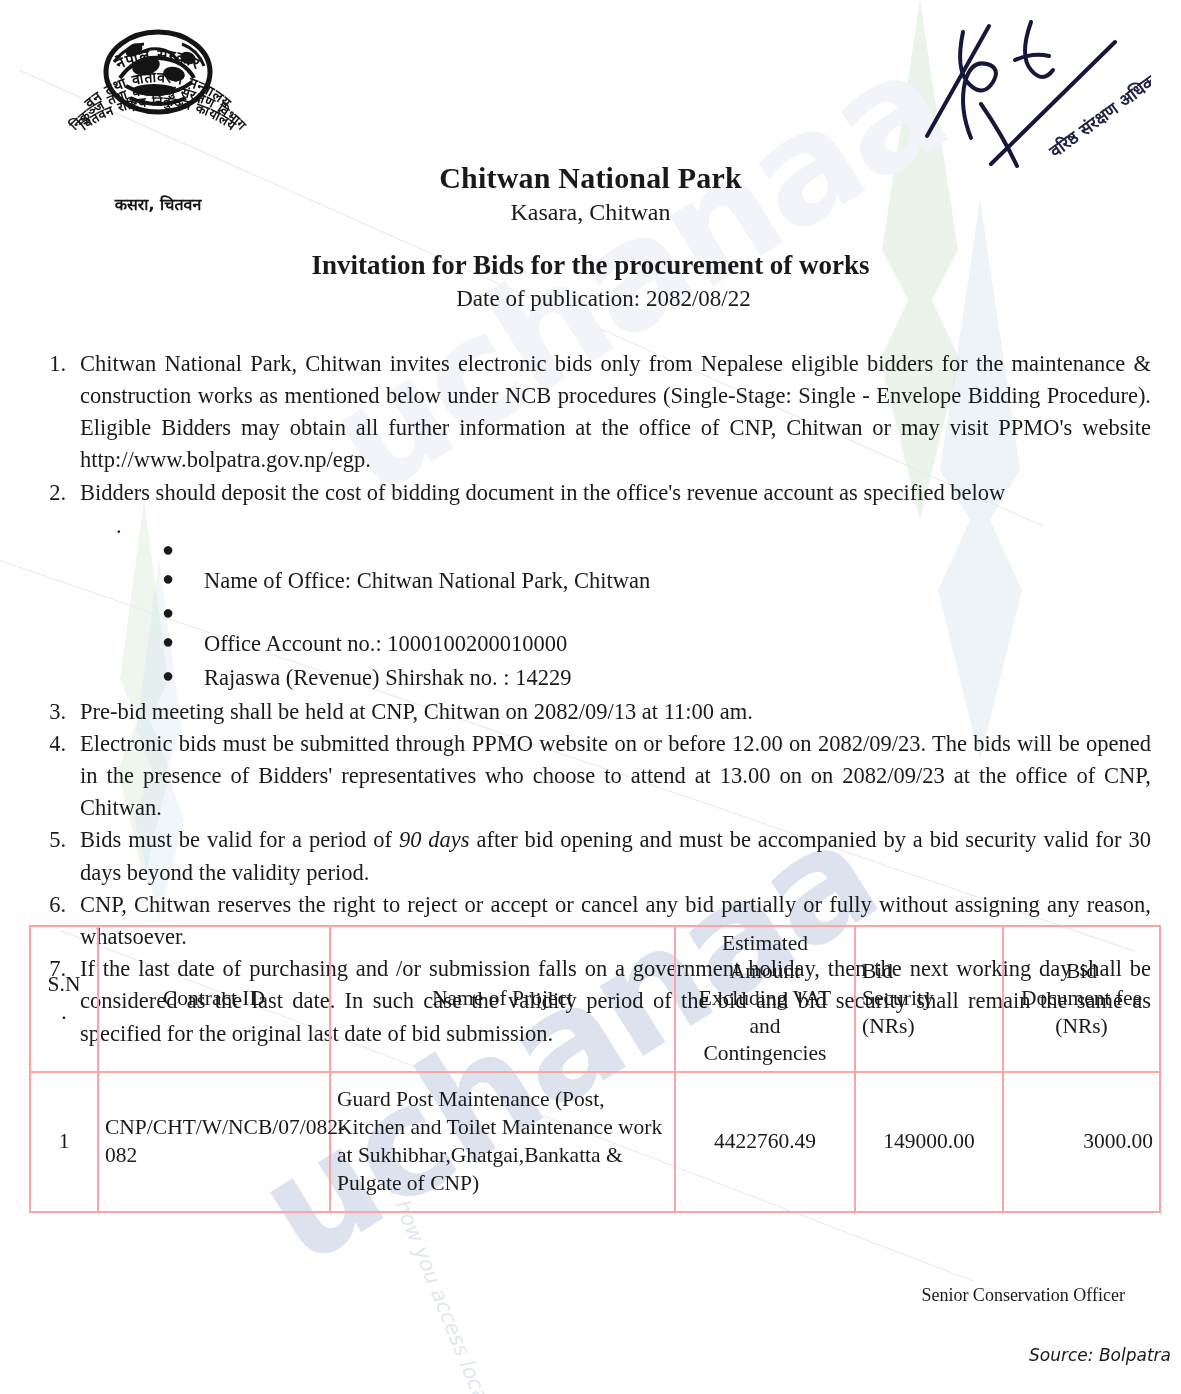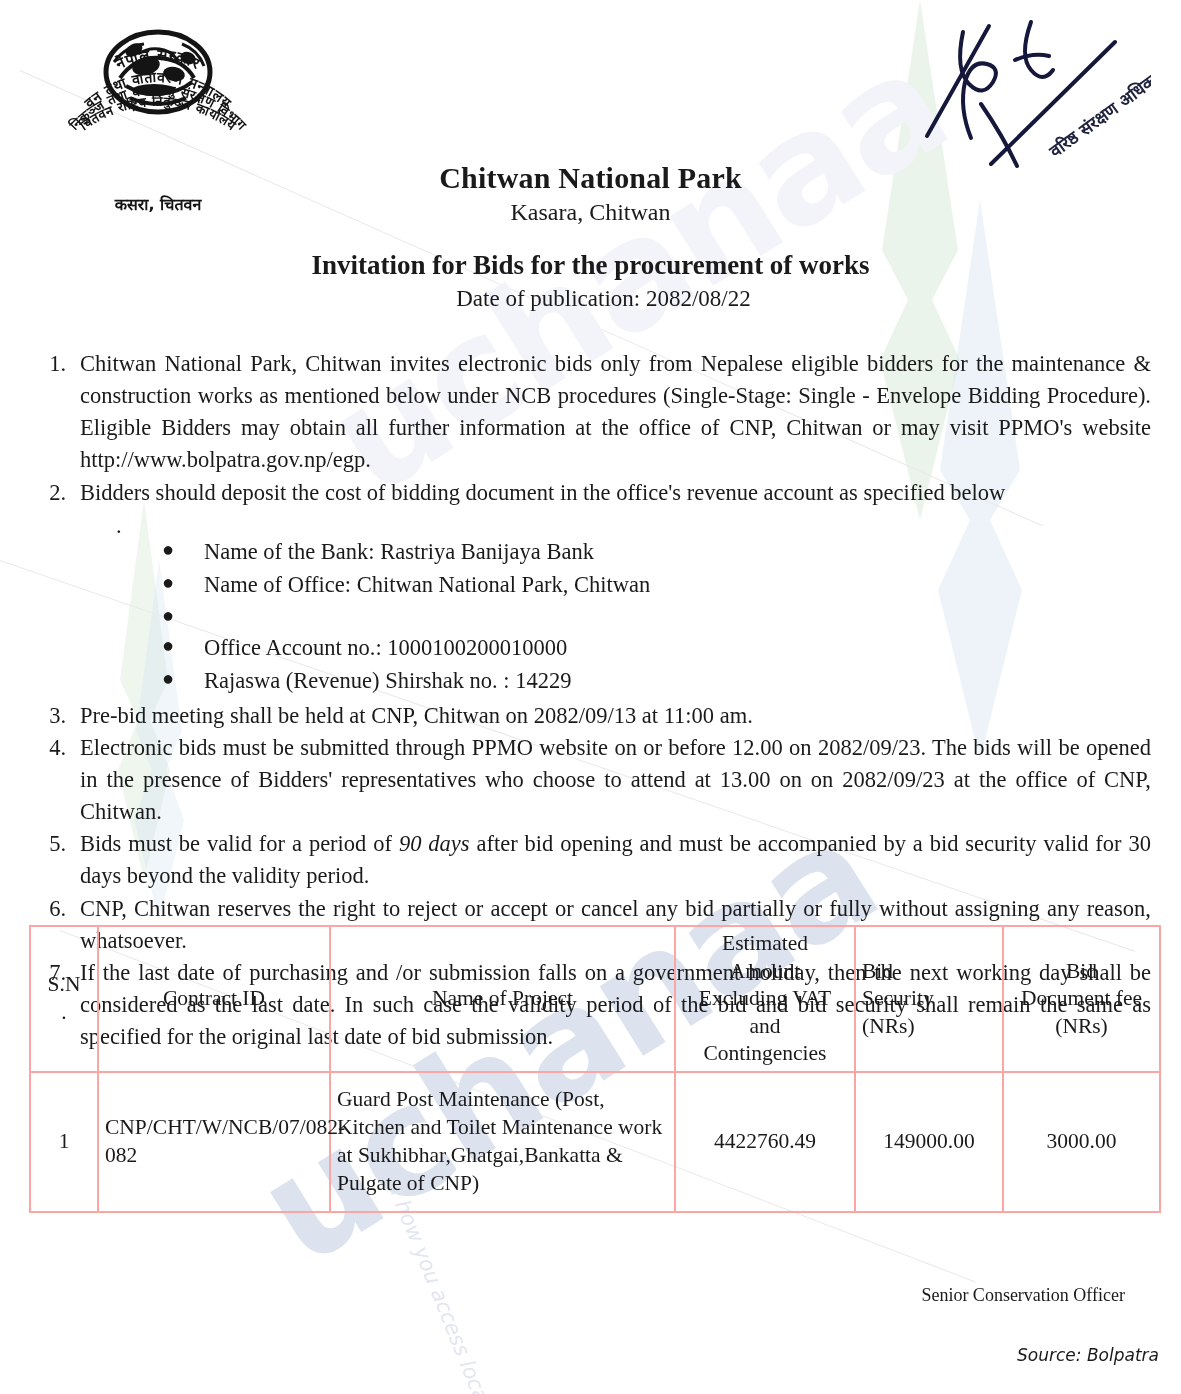--- a/index.html
+++ b/index.html
@@ -208,34 +208,34 @@
   th.c-sec { width: 148px; text-align: left; padding-left: 10px; }
   th.c-fee { width: 157px; text-align: center; }
 
   th.c-sn .sn-line2 { display: block; }
 
   td.d-sn  { text-align: center; vertical-align: middle; }
   td.d-cid { text-align: left; vertical-align: top; padding-top: 10px; line-height: 1.28; }
   td.d-nop { text-align: left; vertical-align: top; padding-top: 10px; line-height: 1.3; }
   td.d-est { text-align: center; vertical-align: middle; }
   td.d-sec { text-align: center; vertical-align: middle; padding-top: 28px; }
-  td.d-fee { text-align: center; vertical-align: top; padding-top: 10px; margin-top: 34px; }
+  td.d-fee { text-align: right; vertical-align: top; padding-top: 10px; margin-top: 34px; }
 
   th .hdr-line { display: block; line-height: 1.28; }
 
   
   .signoff {
     position: absolute;
     right: 56px;
     top: 1285px;
     font-size: 18px;
   }
   .source {
     position: absolute;
-    right: 22px;
+    right: 10px;
     top: 1345px;
     font-family: "DejaVu Sans", sans-serif;
     font-style: italic;
     font-size: 17px;
     color: #1a1a1a;
   }
 </style>
 </head>
 <body>
 
@@ -343,21 +343,20 @@
     <div class="clause">
       <div class="clause-num">2.</div>
       <div class="clause-body">Bidders should deposit the cost of bidding document in the office's revenue account as specified below</div>
     </div>
 
     <div class="stray-dot">.</div>
 
     <ul class="bullets">
       <li>
         <span class="bul-dot">●</span>
-        <span>Name of the Bank: Rastriya Banijaya Bank</span>
       </li>
       <li>
         <span class="bul-dot">●</span>
         <span>Name of Office: Chitwan National Park, Chitwan</span>
       </li>
       <li>
         <span class="bul-dot">●</span>
       </li>
       <li>
         <span class="bul-dot">●</span>

